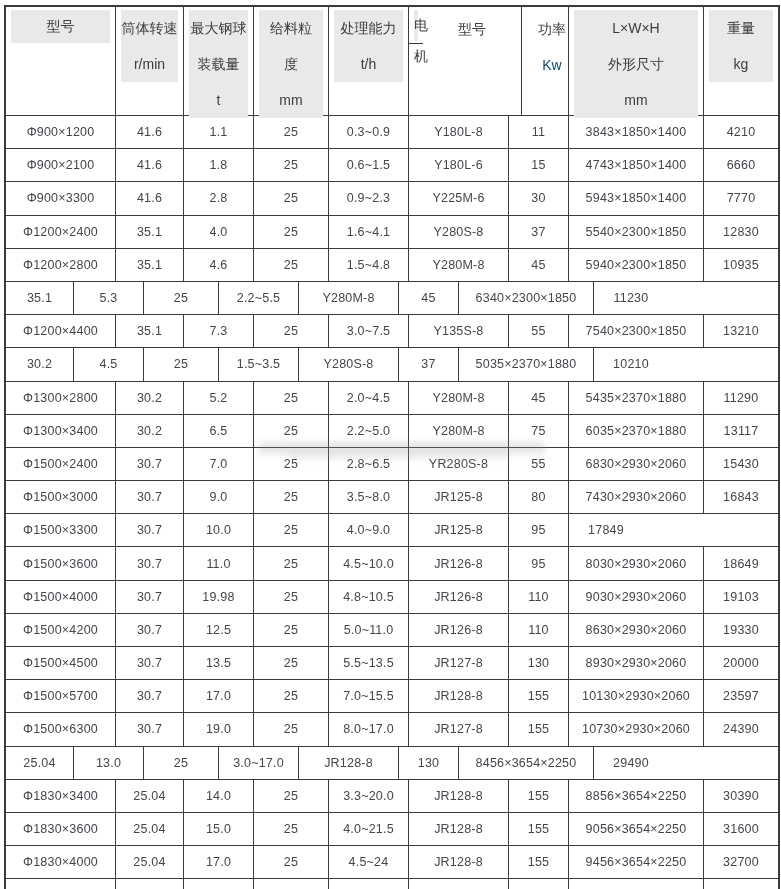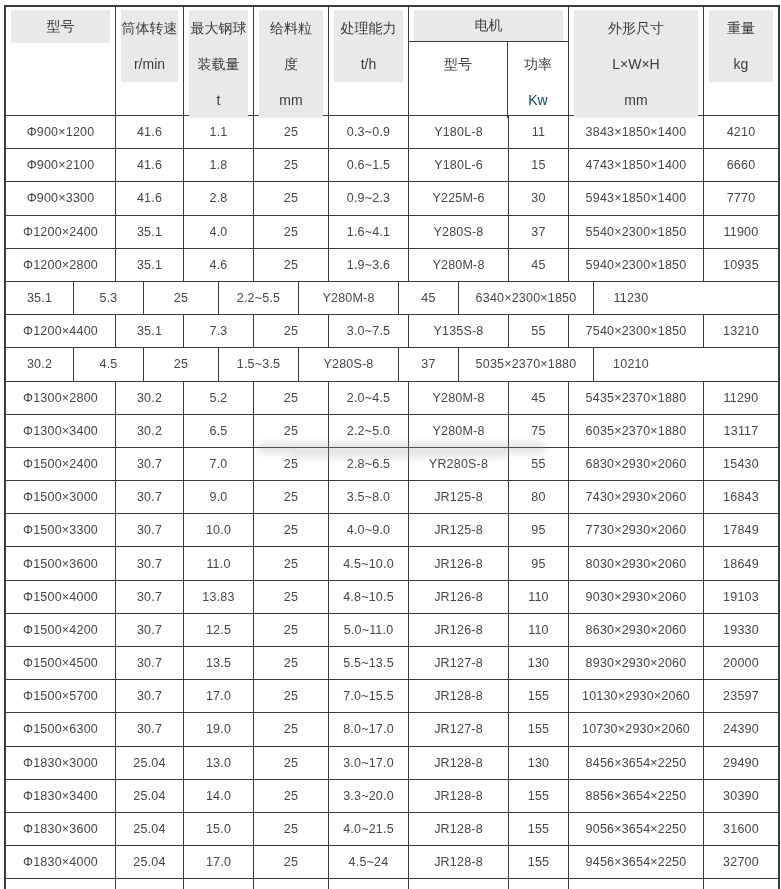--- a/index.html
+++ b/index.html
@@ -15,21 +15,21 @@
   }
   
   .thead { display:flex; height:109px; border-bottom:1px solid #3b3b3b; }
   .hcell { position:relative; border-right:1px solid #3b3b3b; padding-top:3px; }
   .hcell.last { border-right:none; }
   .hl {
     background:#e9e9e9; width:calc(100% - 10px); margin:0 auto;
     text-align:center; line-height:36px; font-size:14px; color:#3c3c3c;
   }
   .hl.one { line-height:33px; height:33px; }
-  .hgroup { display:flex; flex-direction:column; border-right:1px solid #3b3b3b; }
+  .hgroup { display:flex; border-right:1px solid #3b3b3b; }
   .hgtop { height:37px; border-bottom:1px solid #3b3b3b; padding-top:3px; }
   .hgtop .hl { line-height:31px; height:31px; }
   .hgbottom { display:flex; flex:1; }
   .hsub {
     text-align:center; padding-top:4px; line-height:36px;
     font-size:14px; color:#3c3c3c;
   }
   .hsub.first { border-right:1px solid #3b3b3b; }
   .unit-dim { color:#0c4a6e; }
   
@@ -114,22 +114,22 @@
         <div class="hgbottom">
           <div class="hsub first c5i">型号</div>
           <div class="hsub c6i">
             <div>功率</div>
             <div class="unit-dim">Kw</div>
           </div>
         </div>
       </div>
       <div class="hcell c7">
         <div class="hl">
+          <div>L×W×H</div>
           <div>外形尺寸</div>
-          <div>L×W×H</div>
           <div>mm</div>
         </div>
       </div>
       <div class="hcell c8 last">
         <div class="hl">
           <div>重量</div>
           <div>kg</div>
         </div>
       </div>
     </div>
@@ -170,28 +170,28 @@
         </div>
         <div class="trow">
           <div class="tcell c0">Φ1200×2400</div>
           <div class="tcell c1">35.1</div>
           <div class="tcell c2">4.0</div>
           <div class="tcell c3">25</div>
           <div class="tcell c4">1.6~4.1</div>
           <div class="tcell c5i" style="flex-basis: 100px;">Y280S-8</div>
           <div class="tcell c6i">37</div>
           <div class="tcell c7">5540×2300×1850</div>
-          <div class="tcell c8 lastc">11900</div>
+          <div class="tcell c8 lastc">12830</div>
         </div>
         <div class="trow">
           <div class="tcell c0">Φ1200×2800</div>
           <div class="tcell c1">35.1</div>
           <div class="tcell c2">4.6</div>
           <div class="tcell c3">25</div>
-          <div class="tcell c4">1.9~3.6</div>
+          <div class="tcell c4">1.5~4.8</div>
           <div class="tcell c5i" style="flex-basis: 100px;">Y280M-8</div>
           <div class="tcell c6i">45</div>
           <div class="tcell c7">5940×2300×1850</div>
           <div class="tcell c8 lastc">10935</div>
         </div>
         <div class="trow">
           <div class="tcell c1">35.1</div>
           <div class="tcell c2">5.3</div>
           <div class="tcell c3">25</div>
           <div class="tcell c4">2.2~5.5</div>
@@ -266,38 +266,37 @@
           <div class="tcell c8 lastc">16843</div>
         </div>
         <div class="trow">
           <div class="tcell c0">Φ1500×3300</div>
           <div class="tcell c1">30.7</div>
           <div class="tcell c2">10.0</div>
           <div class="tcell c3">25</div>
           <div class="tcell c4">4.0~9.0</div>
           <div class="tcell c5i" style="flex-basis: 100px;">JR125-8</div>
           <div class="tcell c6i">95</div>
-          <div class="tcell c7">7730×2930×2060</div>
           <div class="tcell c8 lastc">17849</div>
         </div>
         <div class="trow">
           <div class="tcell c0">Φ1500×3600</div>
           <div class="tcell c1">30.7</div>
           <div class="tcell c2">11.0</div>
           <div class="tcell c3">25</div>
           <div class="tcell c4">4.5~10.0</div>
           <div class="tcell c5i" style="flex-basis: 100px;">JR126-8</div>
           <div class="tcell c6i">95</div>
           <div class="tcell c7">8030×2930×2060</div>
           <div class="tcell c8 lastc">18649</div>
         </div>
         <div class="trow">
           <div class="tcell c0">Φ1500×4000</div>
           <div class="tcell c1">30.7</div>
-          <div class="tcell c2">13.83</div>
+          <div class="tcell c2">19.98</div>
           <div class="tcell c3">25</div>
           <div class="tcell c4">4.8~10.5</div>
           <div class="tcell c5i" style="flex-basis: 100px;">JR126-8</div>
           <div class="tcell c6i">110</div>
           <div class="tcell c7">9030×2930×2060</div>
           <div class="tcell c8 lastc">19103</div>
         </div>
         <div class="trow">
           <div class="tcell c0">Φ1500×4200</div>
           <div class="tcell c1">30.7</div>
@@ -336,21 +335,20 @@
           <div class="tcell c1">30.7</div>
           <div class="tcell c2">19.0</div>
           <div class="tcell c3">25</div>
           <div class="tcell c4">8.0~17.0</div>
           <div class="tcell c5i" style="flex-basis: 100px;">JR127-8</div>
           <div class="tcell c6i">155</div>
           <div class="tcell c7">10730×2930×2060</div>
           <div class="tcell c8 lastc">24390</div>
         </div>
         <div class="trow">
-          <div class="tcell c0">Φ1830×3000</div>
           <div class="tcell c1">25.04</div>
           <div class="tcell c2">13.0</div>
           <div class="tcell c3">25</div>
           <div class="tcell c4">3.0~17.0</div>
           <div class="tcell c5i" style="flex-basis: 100px;">JR128-8</div>
           <div class="tcell c6i">130</div>
           <div class="tcell c7">8456×3654×2250</div>
           <div class="tcell c8 lastc">29490</div>
         </div>
         <div class="trow">

